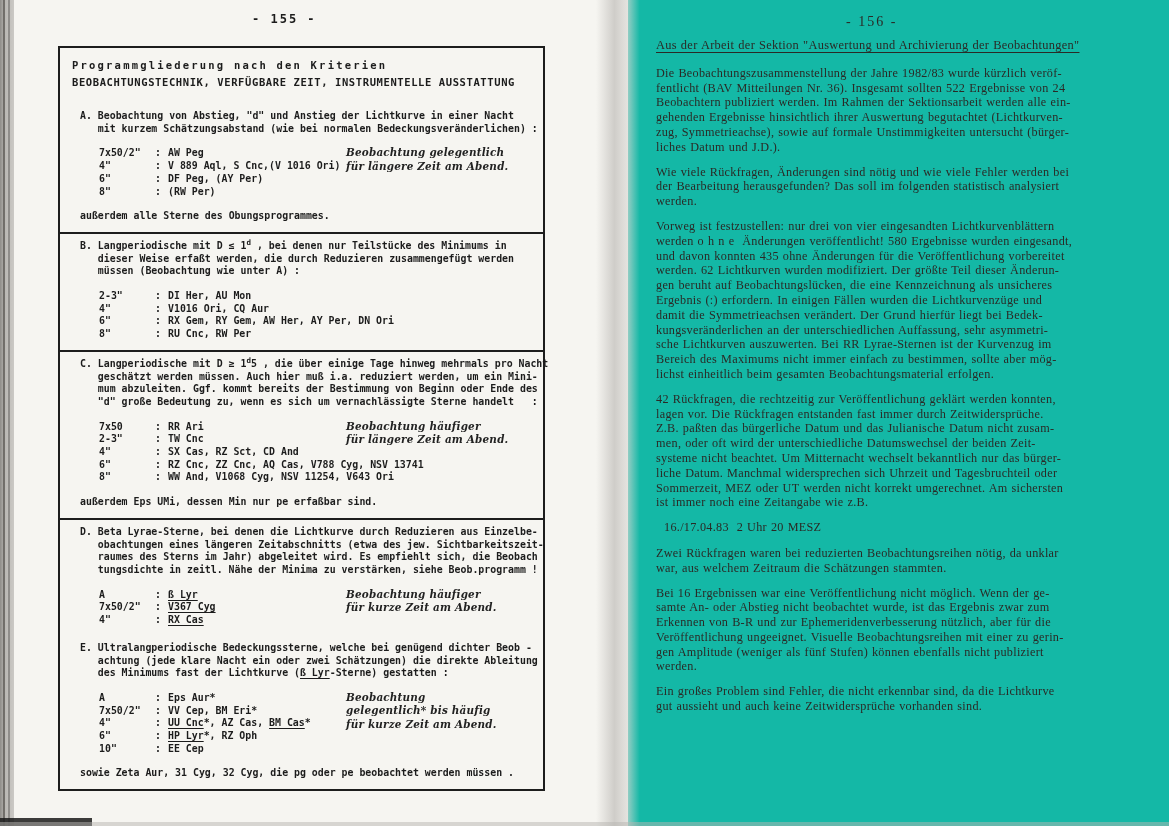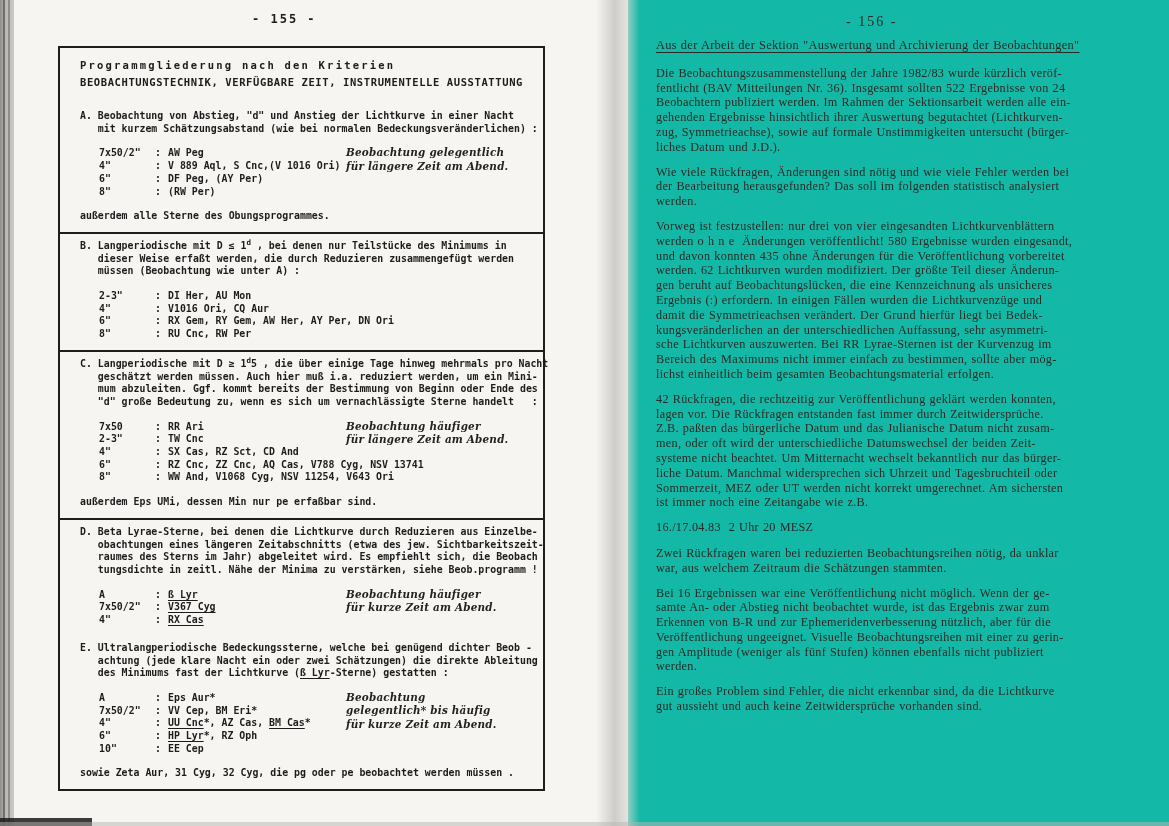--- a/index.html
+++ b/index.html
@@ -24,21 +24,21 @@
 
   
   .pageno-left{position:absolute;left:238px;top:12px;font:bold 12px/14px "DejaVu Sans Mono",monospace;
                letter-spacing:2px;color:var(--ink);}
   .pageno-right{position:absolute;left:218px;top:14px;font:14px/16px "Liberation Serif",serif;
                 letter-spacing:2px;color:var(--ink-right);}
 
   
   .program-box{position:absolute;left:44px;top:46px;width:487px;border:2px solid var(--rule);
                color:var(--ink);}
-  .box-title{padding:9px 8px 13px 20px;}
+  .box-title{padding:9px 8px 13px 12px;}
   .box-title .t1{font:bold 10.5px/17px "DejaVu Sans Mono",monospace;letter-spacing:2.2px;white-space:pre;}
   .box-title .t2{font:bold 10.5px/17px "DejaVu Sans Mono",monospace;letter-spacing:.6px;white-space:pre;}
   .compartment{padding:6px 6px 9px 20px;font:bold 9.9px/12.7px "DejaVu Sans Mono",monospace;}
   .compartment.bordered{border-top:2px solid var(--rule);}
   .line{white-space:pre;}
   .line.cont{padding-left:3ch;}
   .label{white-space:pre;}
   .rows{position:relative;margin-top:12px;margin-left:19px;}
   .row{display:flex;}
   .inst{width:56px;flex:none;white-space:pre;}
@@ -49,21 +49,21 @@
   .note{position:absolute;left:247px;top:-1px;
         font:italic bold 10.4px/13.4px "DejaVu Serif",serif;letter-spacing:.2px;color:#222;}
   .footer{margin-top:12px;white-space:pre;}
 
   
   .right-col{position:absolute;left:28px;top:38px;width:497px;color:var(--ink-right);
              font:12.2px/14.8px "Liberation Serif",serif;letter-spacing:.3px;word-spacing:.6px;}
   .right-title{font-size:12.4px;text-decoration:underline;text-underline-offset:3px;
                margin-bottom:13px;white-space:pre;}
   .para{margin-bottom:10px;}
-  .para.date{margin:2px 0 11px 0;}
+  .para.date{margin:2px 0 11px 8px;}
   .pline{white-space:pre-wrap;}
 </style>
 </head>
 <body>
 
 <div class="page page-left">
   <div class="pageno-left">- 155 -</div>
 
   <div class="program-box">
     <div class="box-title">

